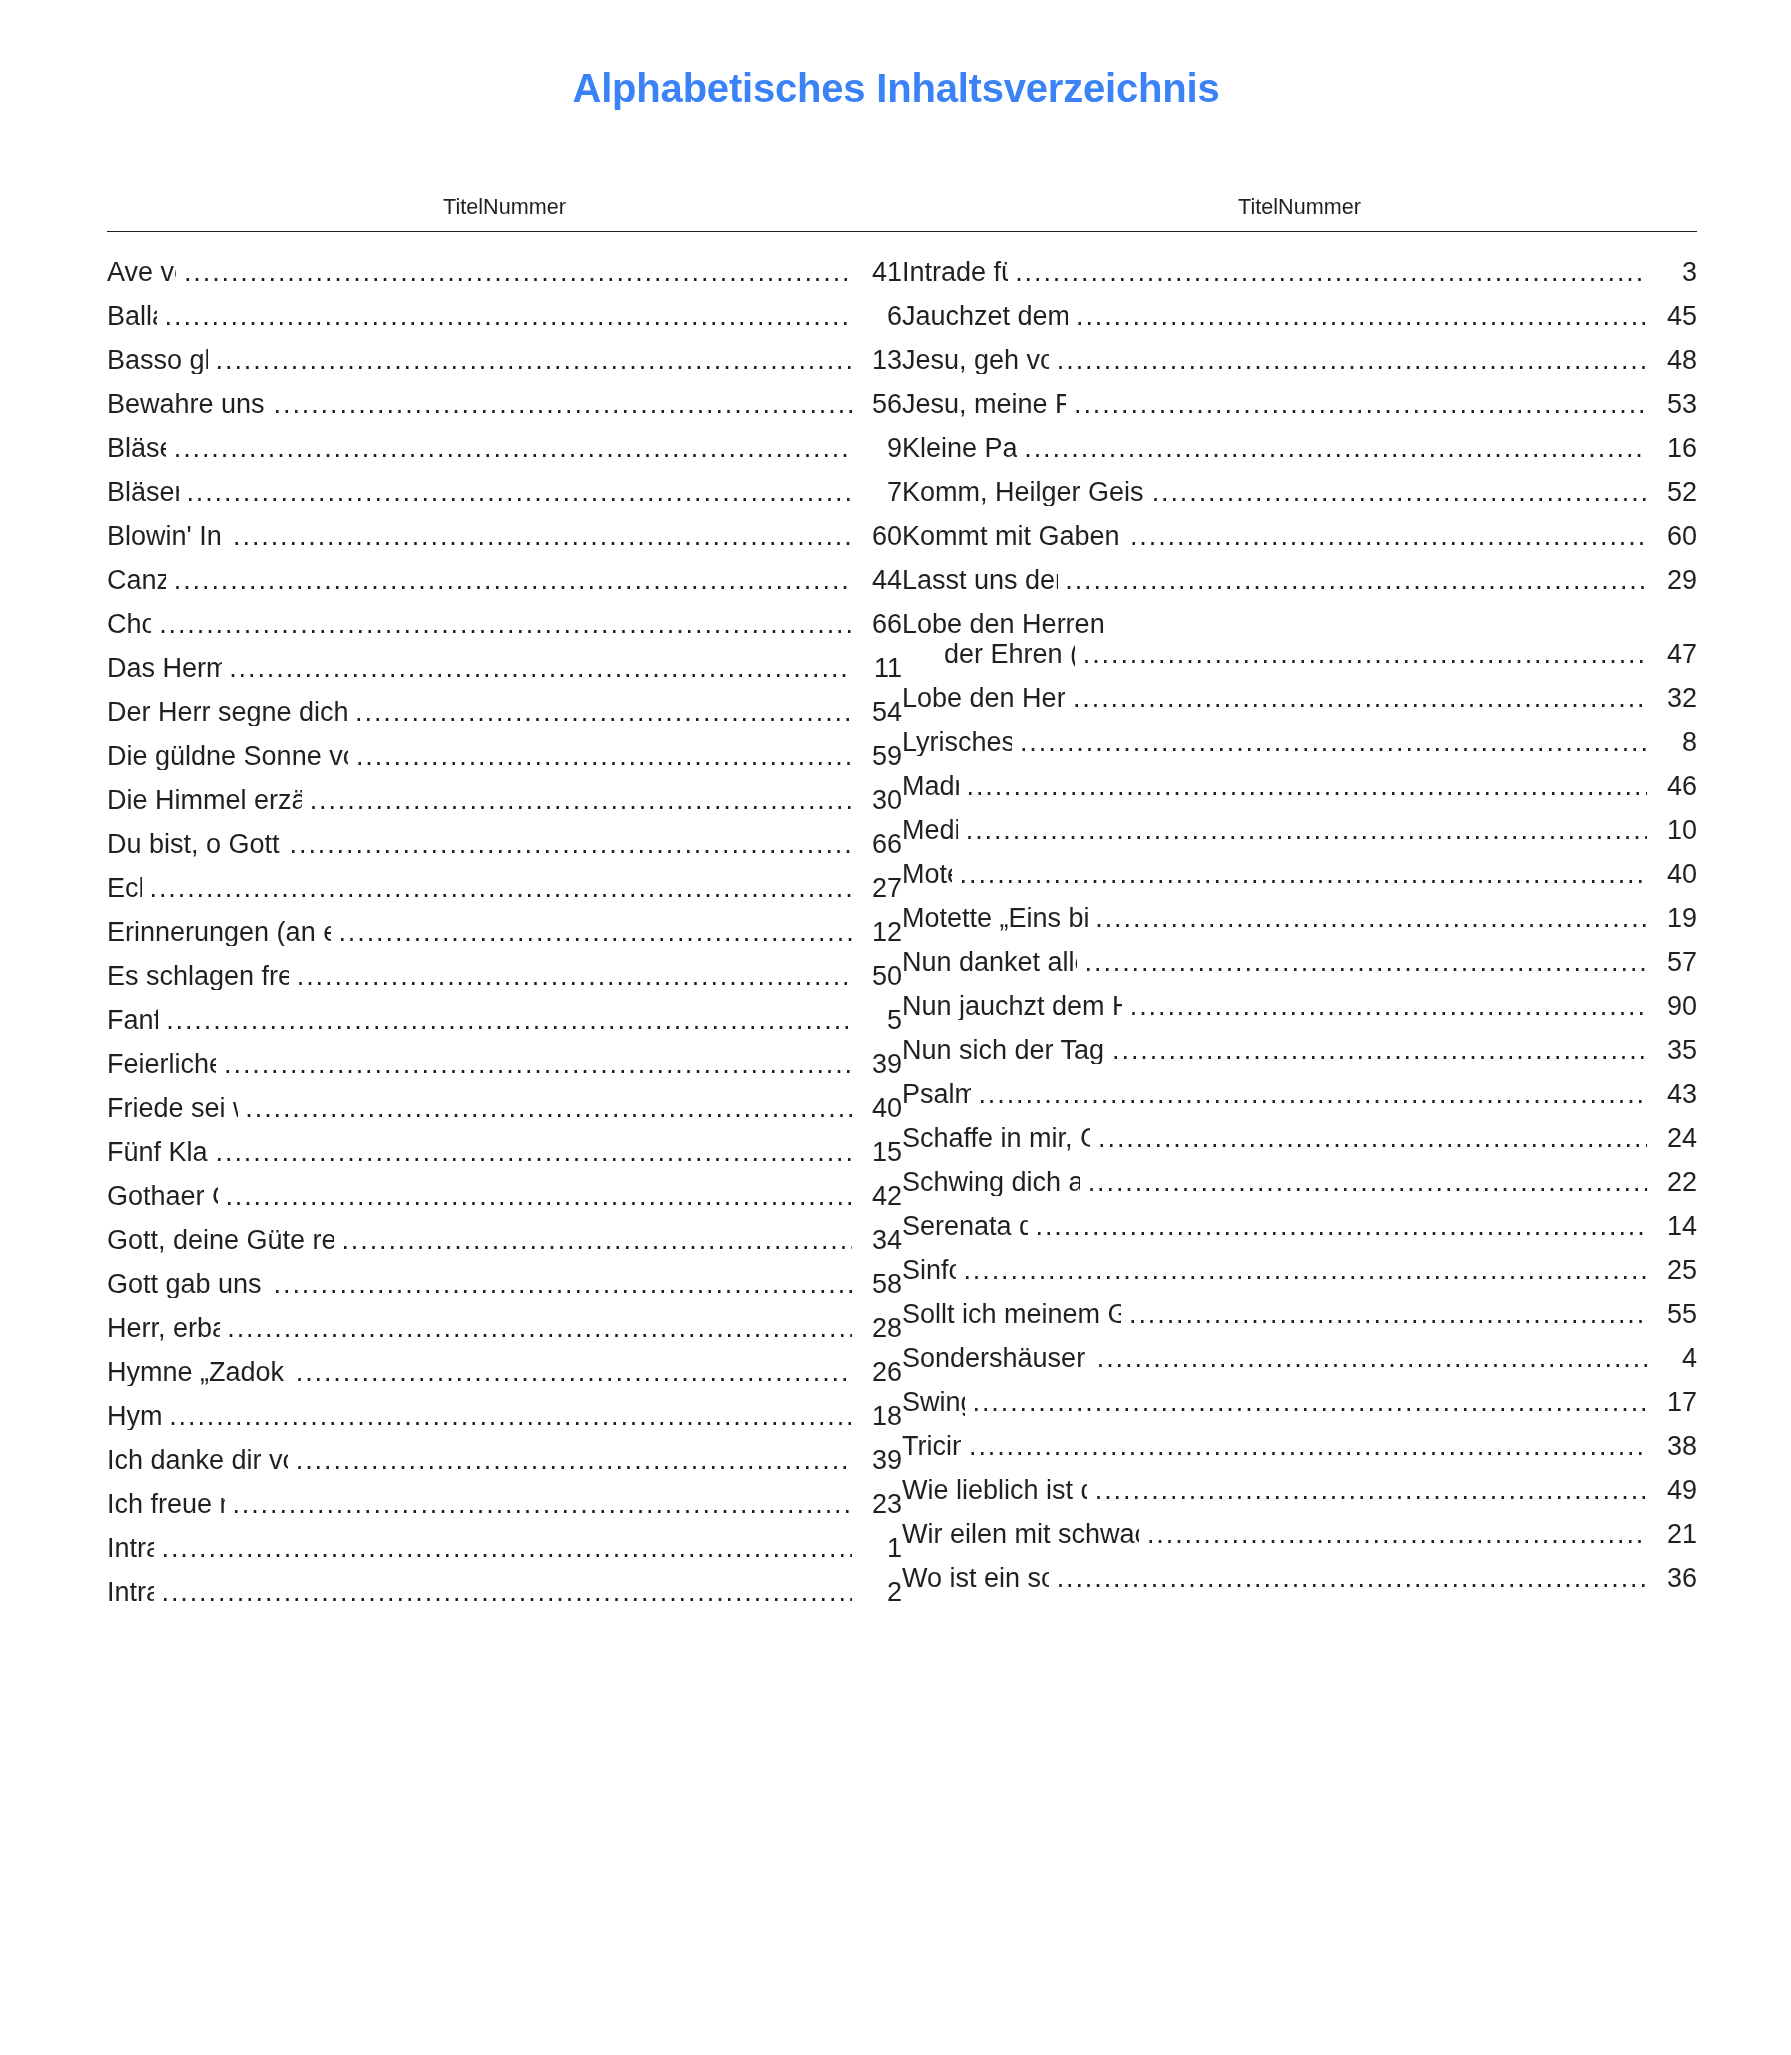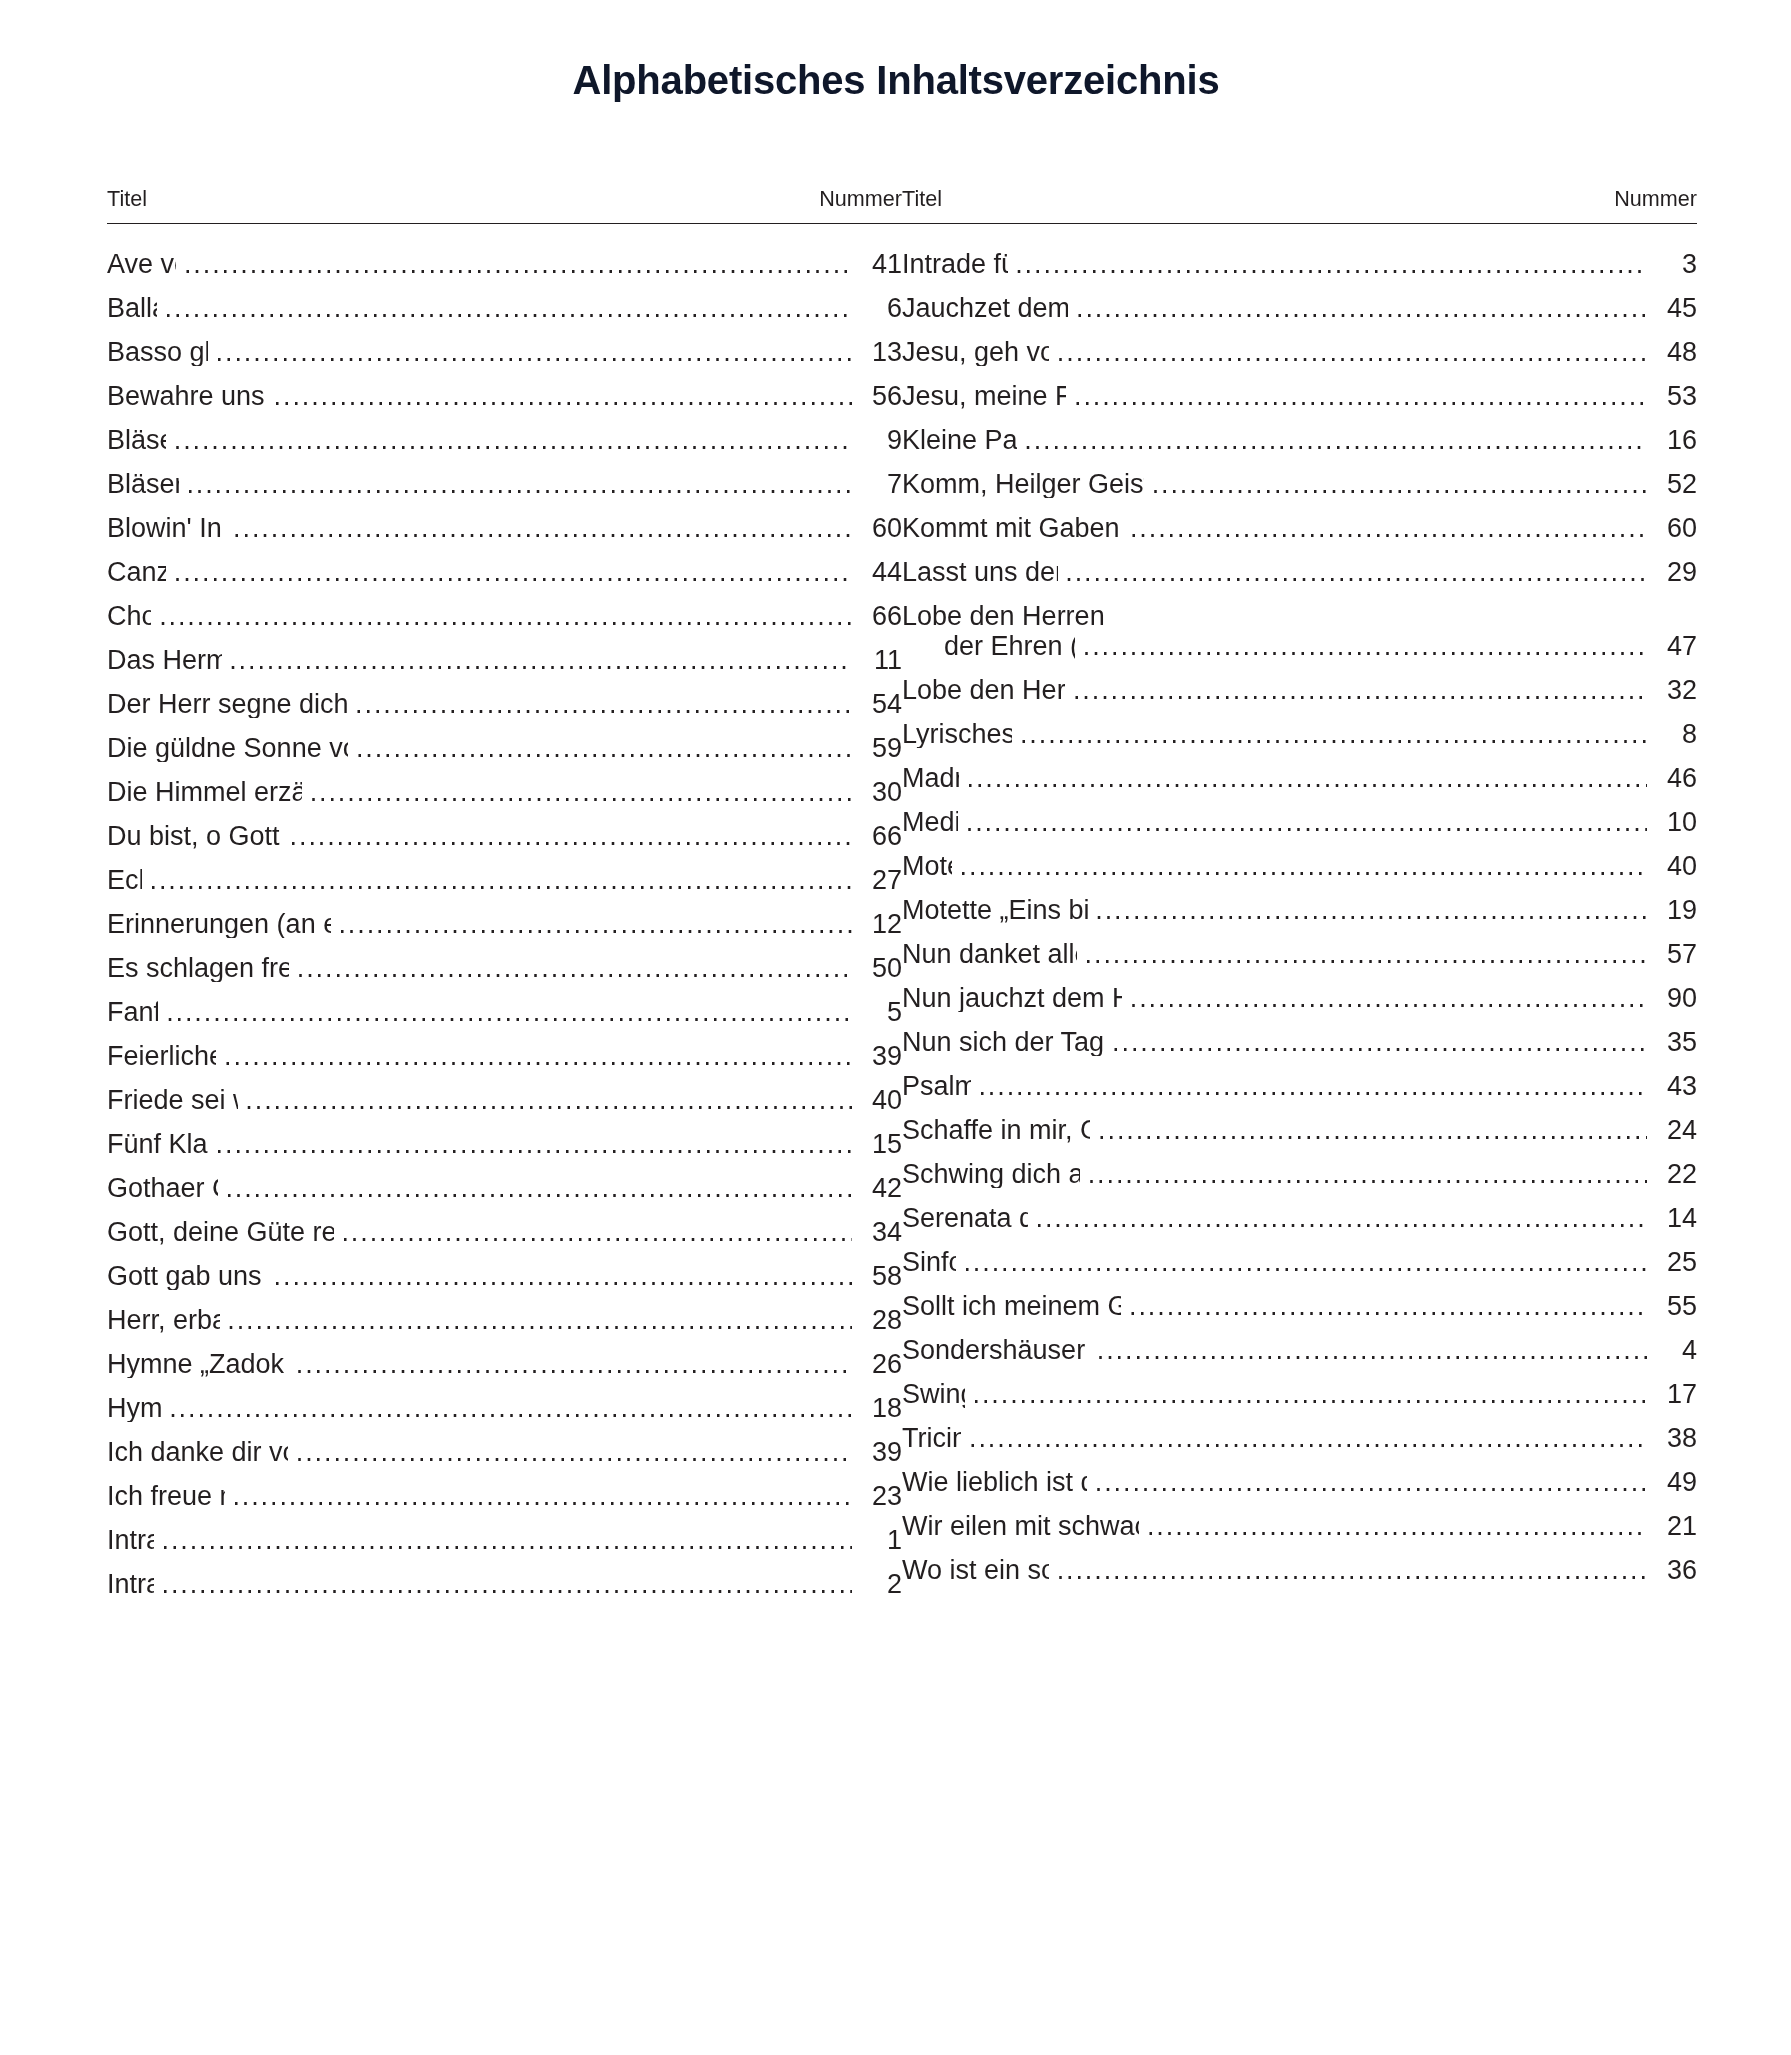--- a/index.html
+++ b/index.html
@@ -19,39 +19,39 @@
     width: 1792px;
     height: 2056px;
     box-sizing: border-box;
     padding: 0;
   }
   .doc-title {
     text-align: center;
     font-size: 40px;
     font-weight: bold;
     letter-spacing: -0.2px;
-    margin: 0;
+    margin: 8px;
     padding-top: 58px;
-    color: #0f172a;
+    color: #3b82f6;
   }
   .columns {
     display: flex;
     flex-direction: row;
     justify-content: space-between;
     padding: 0 104px 0 107px;
     margin-top: 83px;
     box-sizing: border-box;
   }
   .column {
     width: 795px;
     box-sizing: border-box;
   }
   .col-head {
     display: flex;
-    justify-content: space-between;
+    justify-content: center;
     align-items: baseline;
     font-size: 21.6px;
     color: #231f20;
     padding-bottom: 10.8px;
   }
   .col-head .h-left { }
   .col-head .h-right { }
   .rule {
     border-top: 1.2px solid #231f20;
     width: 100%;

